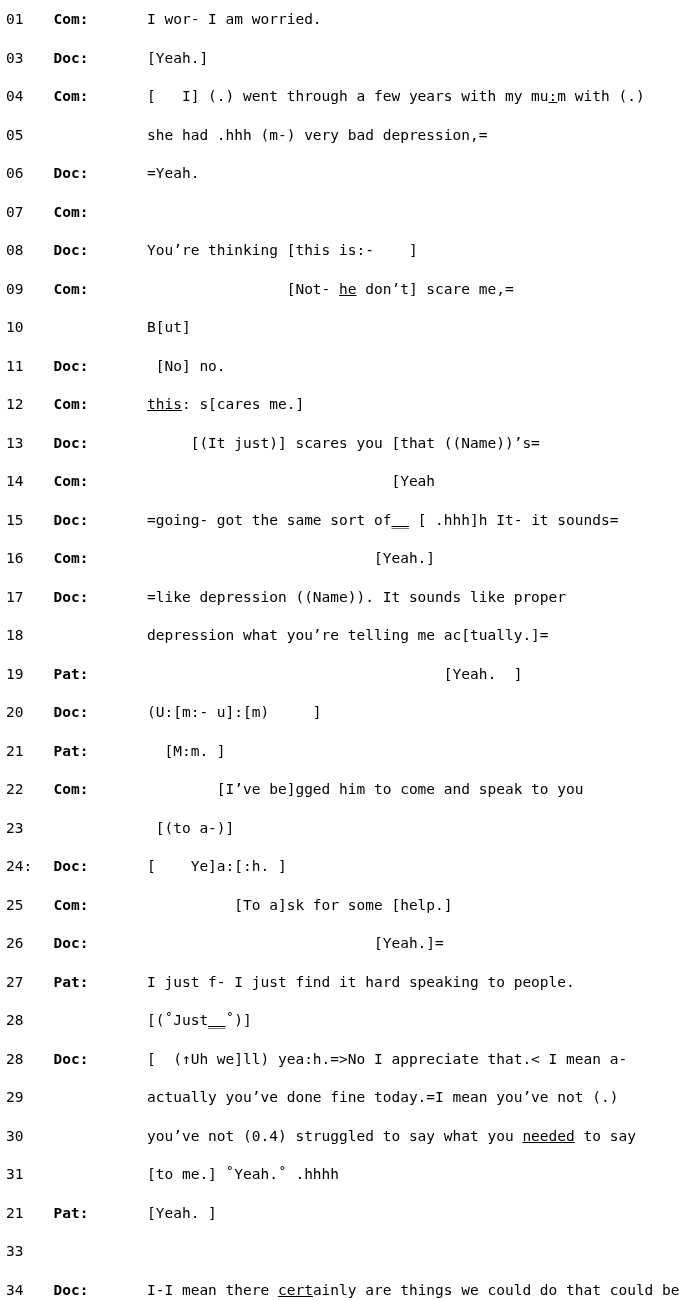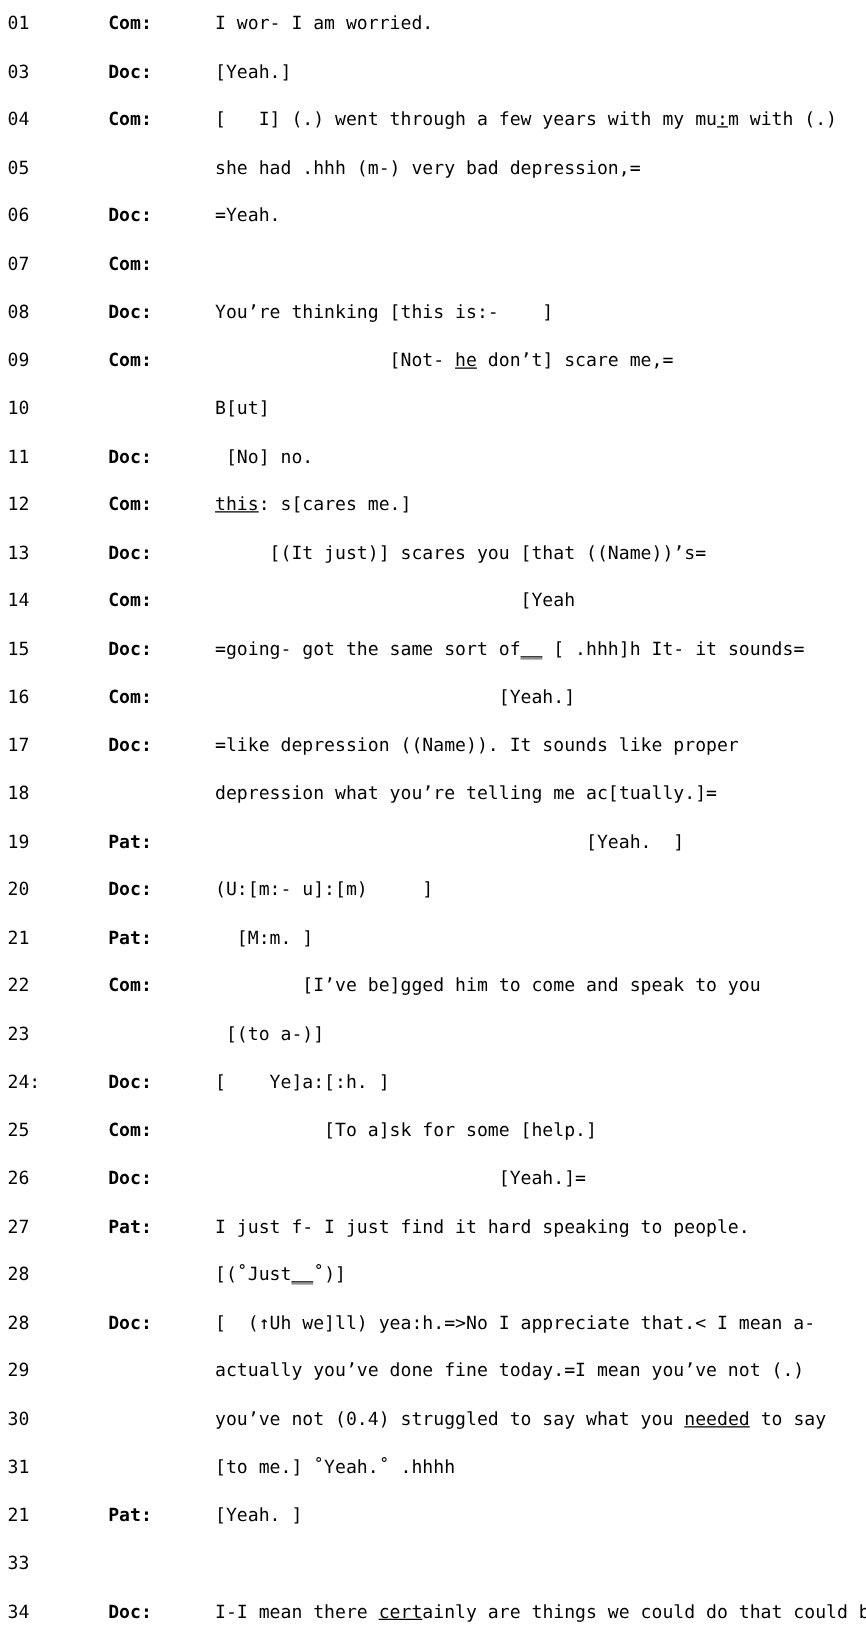--- a/index.html
+++ b/index.html
@@ -19,41 +19,41 @@
     position: relative;
     width: 693px;
     padding-top: 0px;
   }
   .line {
     display: flex;
     align-items: flex-start;
     height: 38.5px;
     line-height: 38.5px;
     white-space: pre;
-    gap: 33px;
   }
   .num {
     width: 36px;
     min-width: 36px;
     padding-left: 6px;
     box-sizing: border-box;
     text-align: left;
     letter-spacing: 0px;
   }
   .spk {
     width: 70px;
     min-width: 70px;
     box-sizing: border-box;
     text-align: center;
     font-weight: bold;
   }
   .txt {
     flex: 1 1 auto;
     white-space: pre;
     overflow: hidden;
+    margin-left: 41px;
   }
   .bold { font-weight: normal; }
   u { text-decoration: underline; }
 </style>
 </head>
 <body>
 
 <div id="transcript">
     <div class="line"><span class="num">01</span><span class="spk">Com:</span><span class="txt"><span>I wor- I am worried.</span></span></div>
     <div class="line"><span class="num">03</span><span class="spk">Doc:</span><span class="txt"><span>[Yeah.]</span></span></div>

